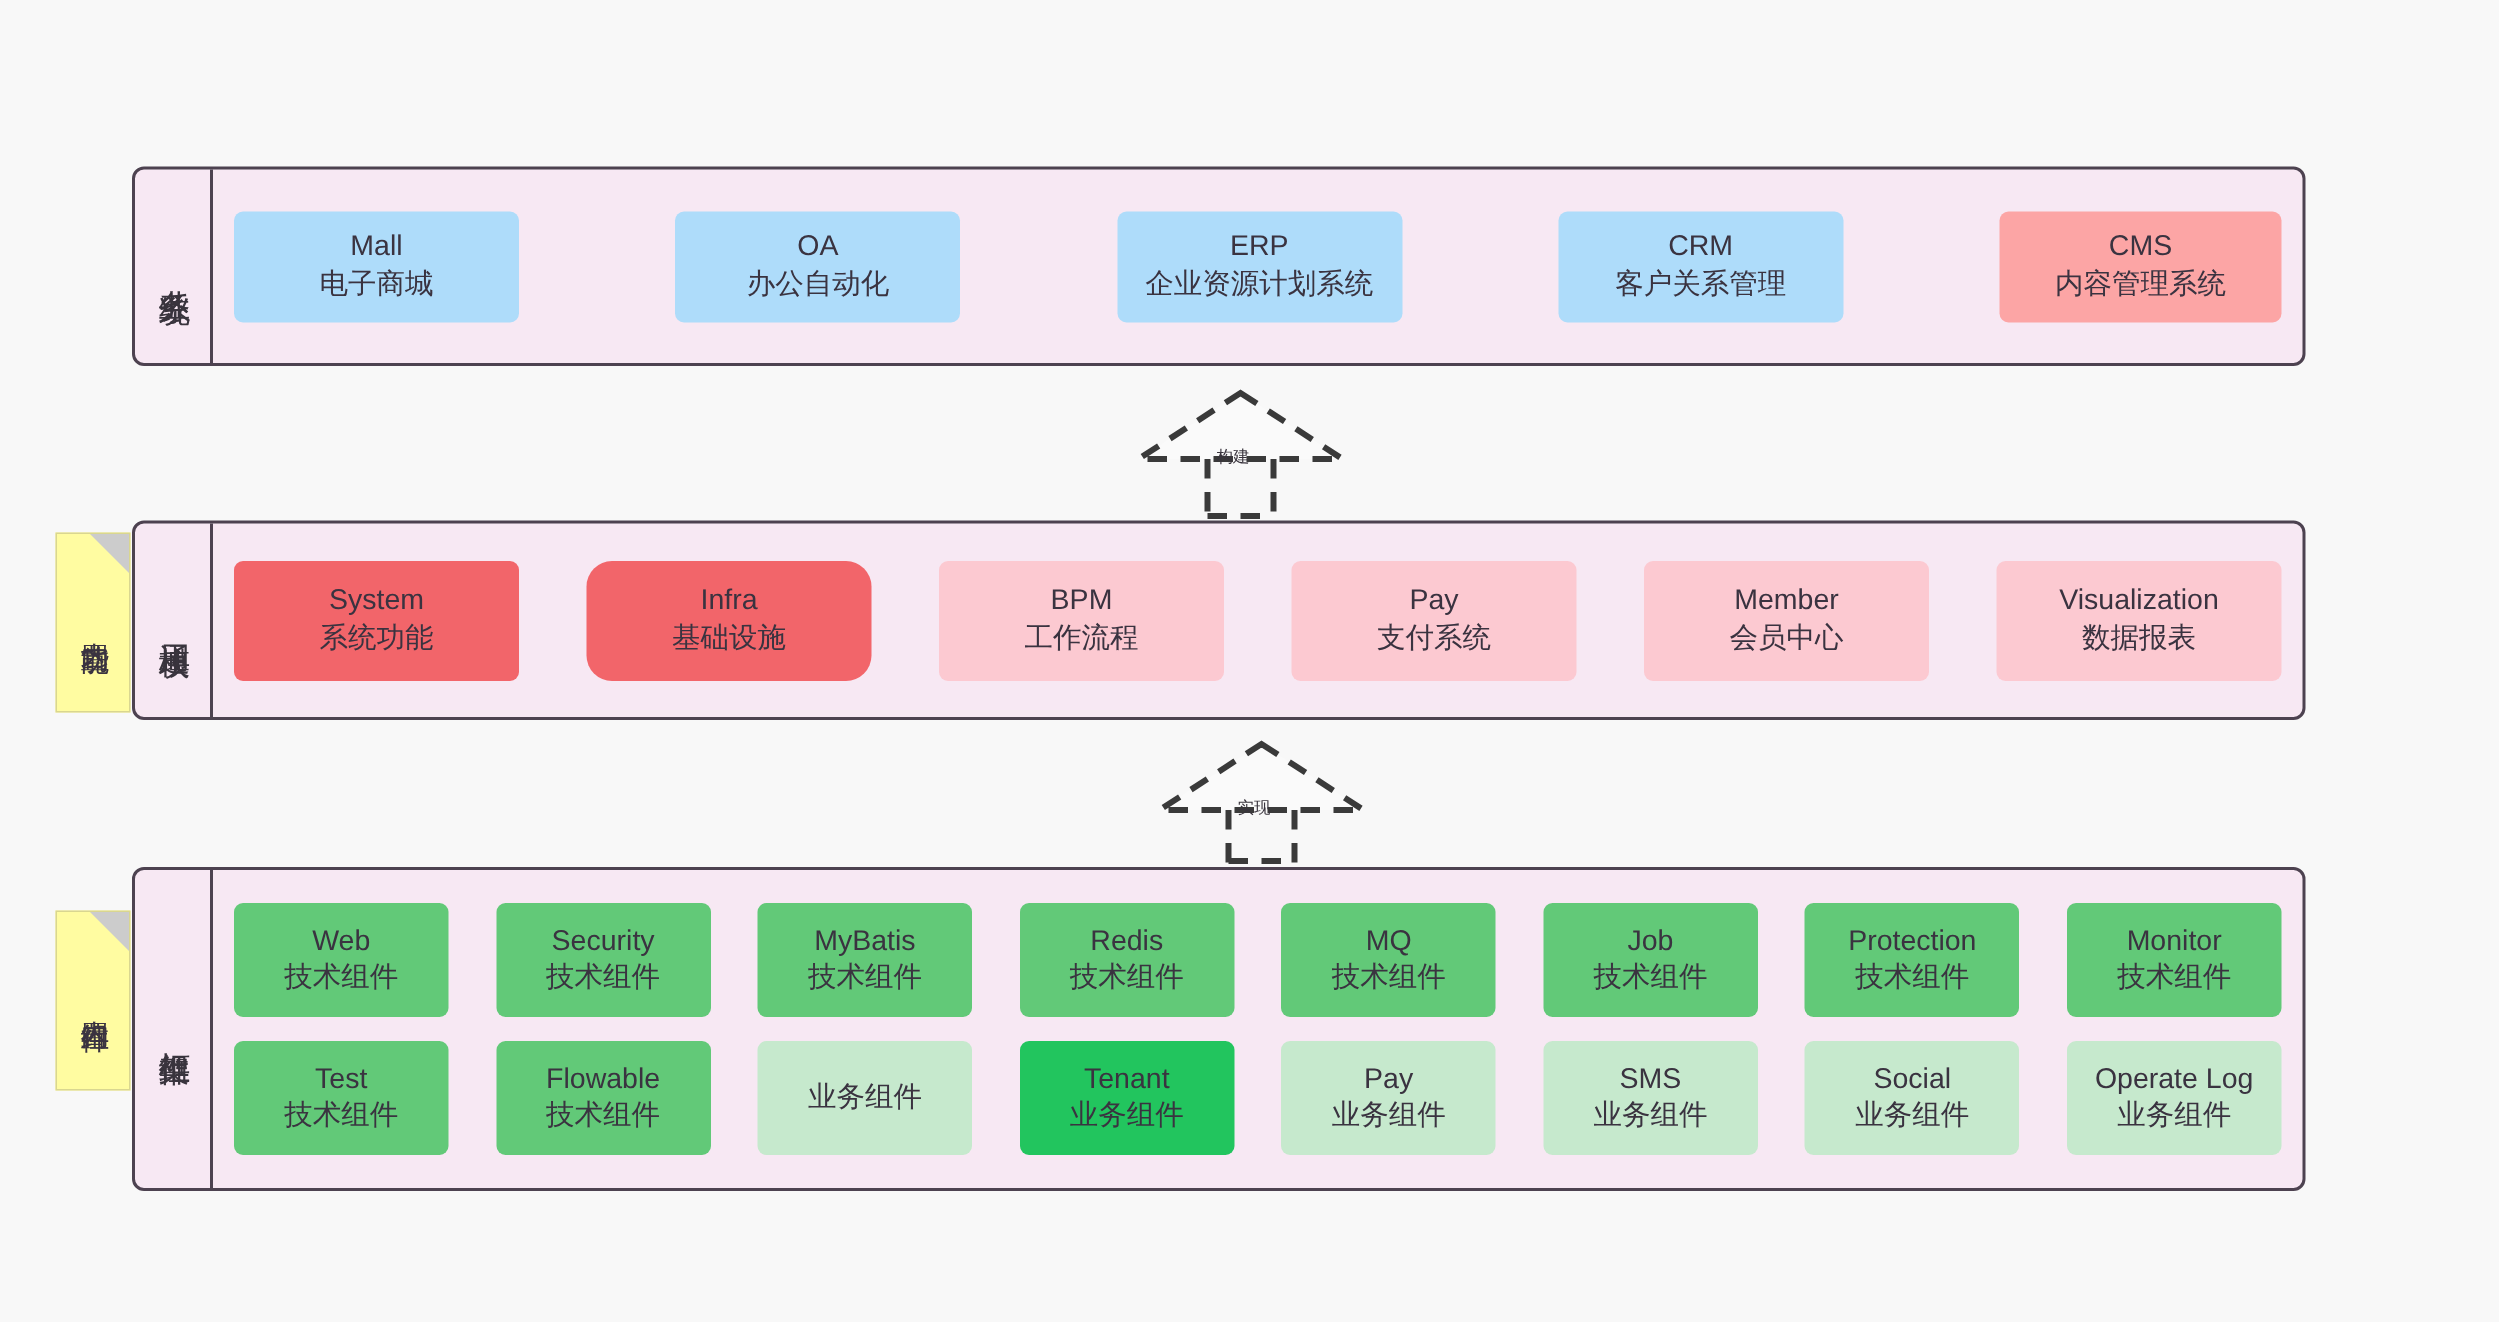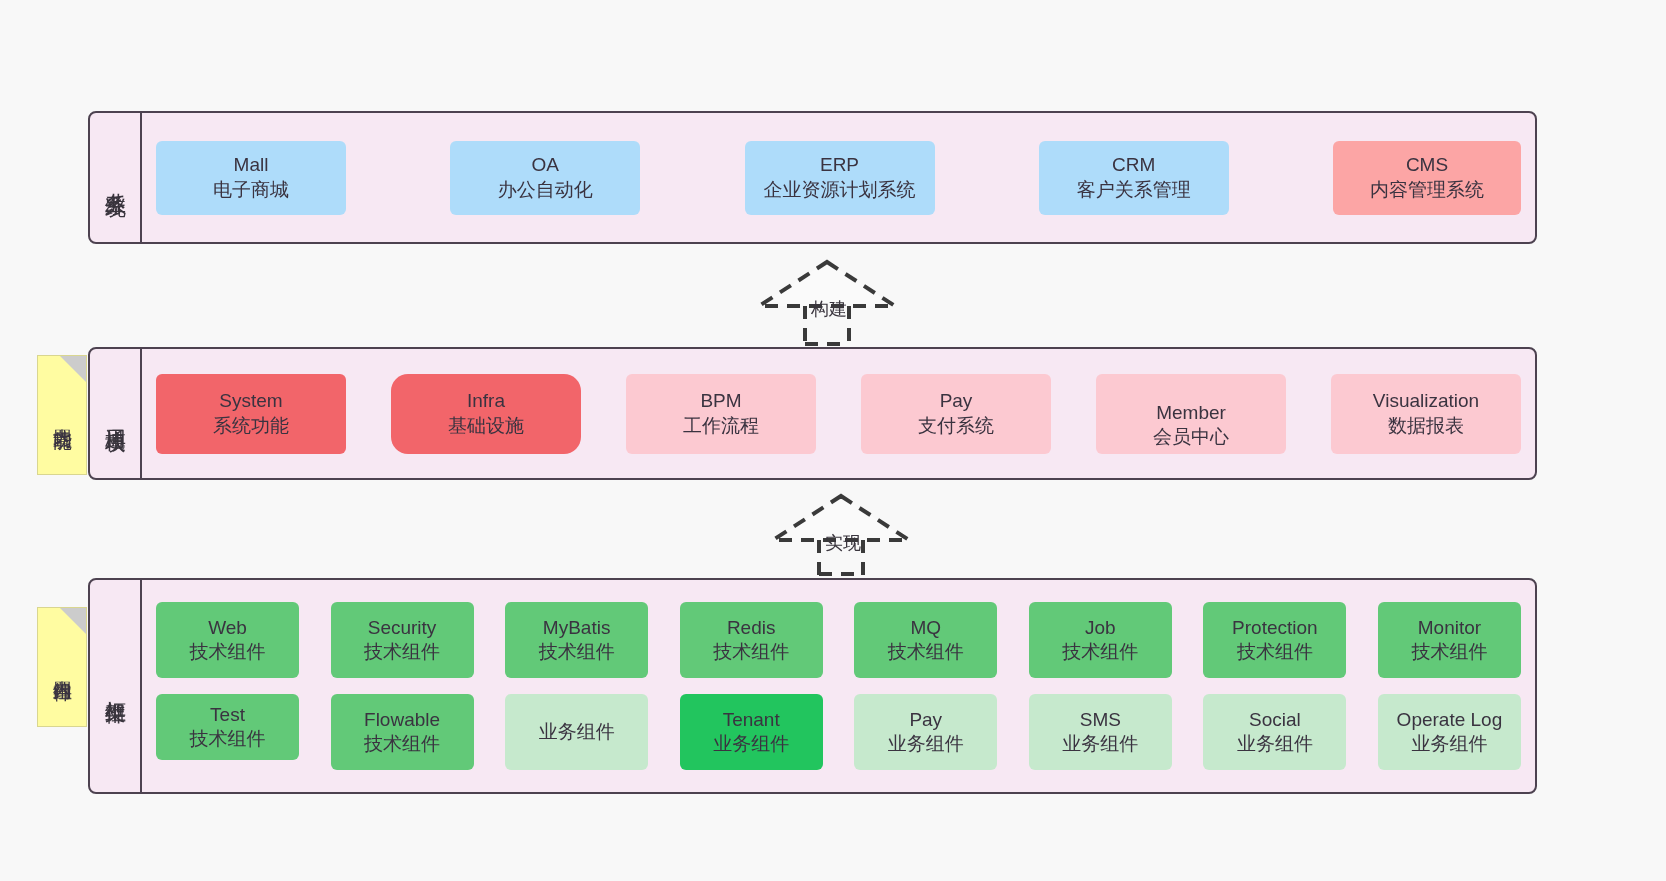--- a/index.html
+++ b/index.html
@@ -116,21 +116,21 @@
     border-left: 26px solid transparent;
   }
 
   
   .connector {
     position: absolute;
     pointer-events: none;
   }
   .connector-label {
     position: absolute;
-    font-size: 18px;
+    font-size: 11px;
     color: #39343d;
     background: transparent;
     white-space: nowrap;
   }
 </style>
 </head>
 <body>
 
 <div id="canvas">
 
@@ -194,21 +194,21 @@
           <div class="cn">基础设施</div>
         </div>
         <div class="node" style="background:#FCC9D1; width:190px; height:80px;">
           <div class="en">BPM</div>
           <div class="cn">工作流程</div>
         </div>
         <div class="node" style="background:#FCC9D1; width:190px; height:80px;">
           <div class="en">Pay</div>
           <div class="cn">支付系统</div>
         </div>
-        <div class="node" style="background:#FCC9D1; width:190px; height:80px;justify-content:flex-end;">
+        <div class="node" style="background:#FCC9D1; width:190px; height:80px;">
           <div class="en">Member</div>
           <div class="cn">会员中心</div>
         </div>
         <div class="node" style="background:#FCC9D1; width:190px; height:80px;">
           <div class="en">Visualization</div>
           <div class="cn">数据报表</div>
         </div>
       </div>
     </div>
   </div>
@@ -261,21 +261,21 @@
           <div class="en">Protection</div>
           <div class="cn">技术组件</div>
         </div>
         <div class="node" style="background:#62C978; width:143px; height:76px;">
           <div class="en">Monitor</div>
           <div class="cn">技术组件</div>
         </div>
       </div>
 
       <div class="node-row">
-        <div class="node" style="background:#62C978; width:143px; height:66px;justify-content:center;">
+        <div class="node" style="background:#62C978; width:143px; height:76px;justify-content:center;">
           <div class="en">Test</div>
           <div class="cn">技术组件</div>
         </div>
         <div class="node" style="background:#62C978; width:143px; height:76px;">
           <div class="en">Flowable</div>
           <div class="cn">技术组件</div>
         </div>
         <div class="node" style="background:#C6E9CD; width:143px; height:76px;">
           <div class="cn">业务组件</div>
         </div>

